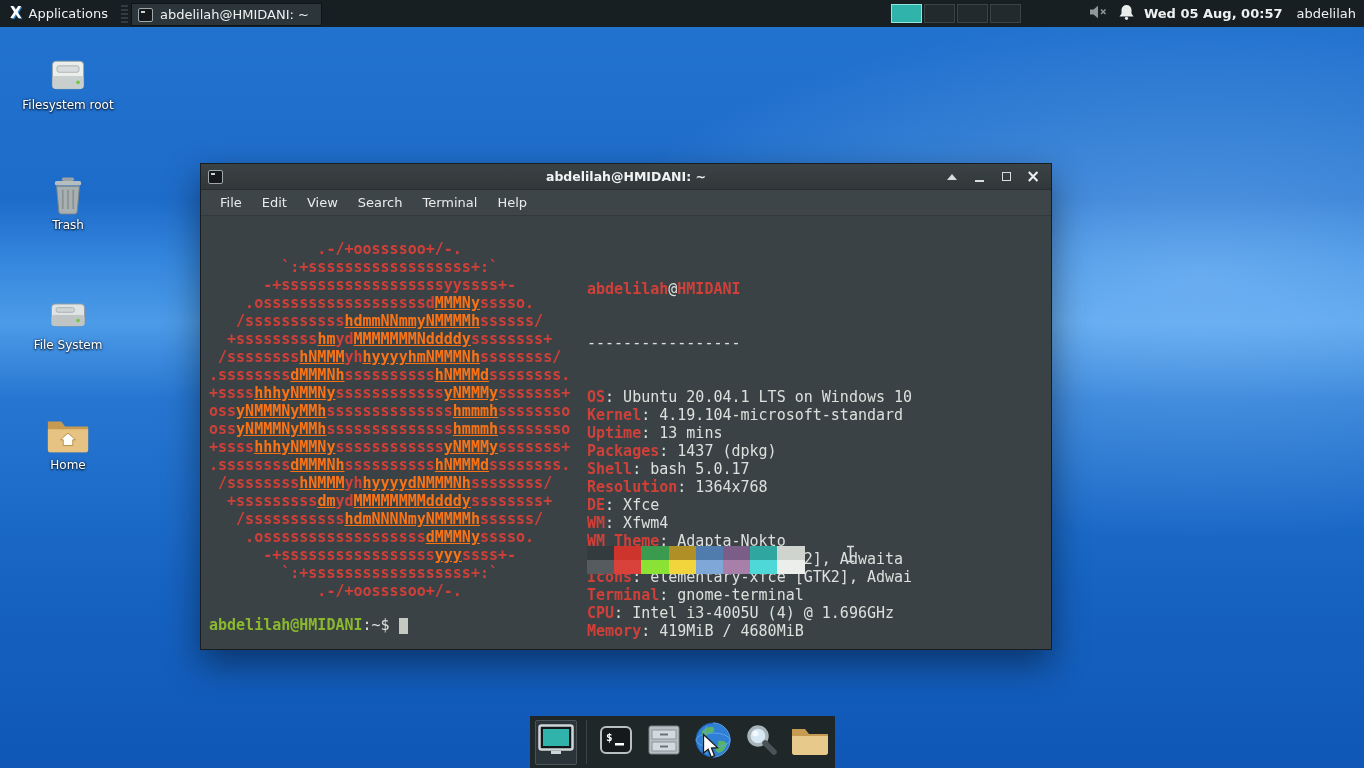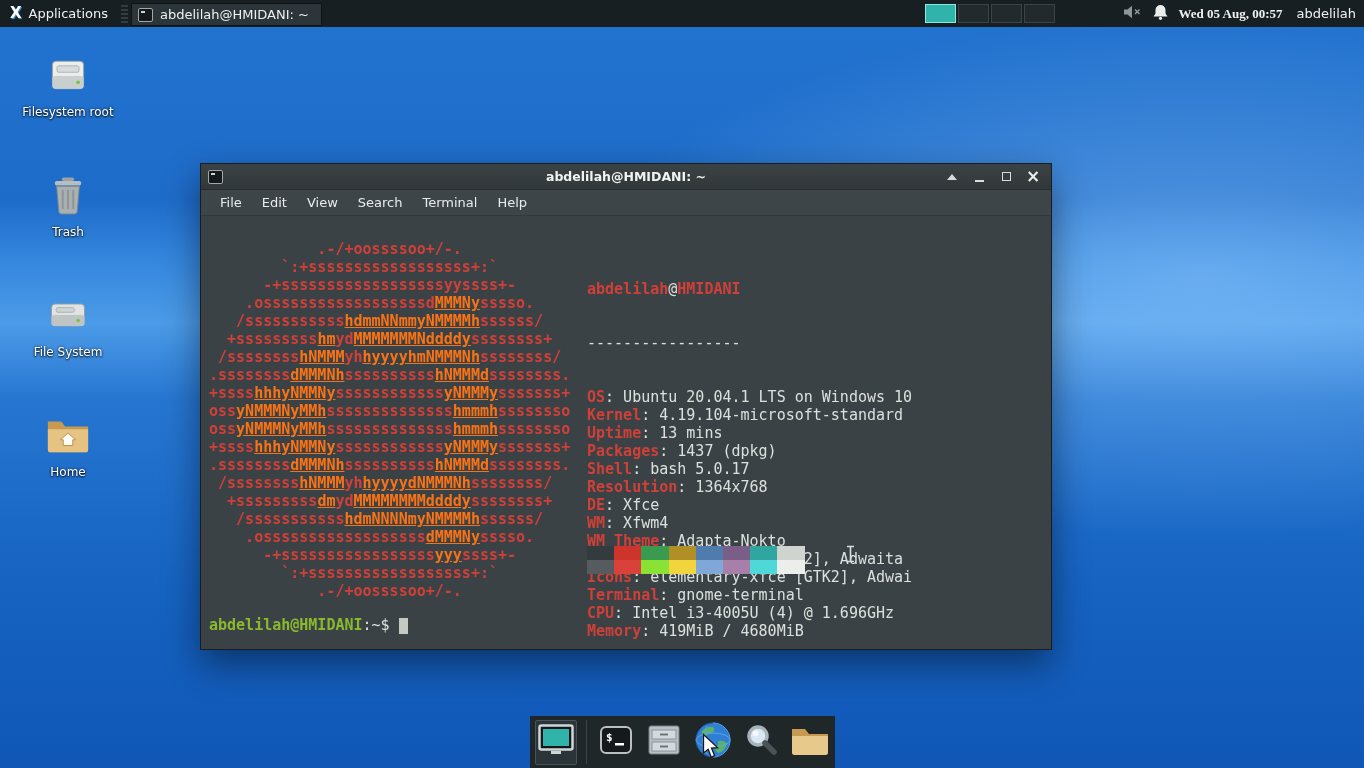--- a/index.html
+++ b/index.html
@@ -19,26 +19,26 @@
   .xlogo{font-weight:bold;font-size:15px;color:#fff;text-shadow:1px 1px 1px #3f97dd;line-height:1;}
   .panel-handle{width:7px;height:18px;margin:0 3px;background:repeating-linear-gradient(180deg,#39434a 0 2px,transparent 2px 4px);opacity:.8;}
   .task-button{display:flex;align-items:center;gap:7px;height:23px;margin-top:2px;padding:0 12px 0 6px;
     background:#2c3539;border:1px solid #0e1416;border-radius:1px;min-width:188px;}
   .mini-term{width:15px;height:14px;background:#15191c;border:1px solid #9fa8aa;border-radius:2px;position:relative;}
   .mini-term:before{content:"";position:absolute;left:2px;top:2px;width:4px;height:2px;background:#cdd3d3;}
   .pager{display:flex;gap:2px;margin-left:auto;align-items:center;margin-right:10px;}
   .ws{width:31px;height:19px;background:#222a2d;border:1px solid #3a4447;}
   .ws.active{background:var(--accent);border-color:#8fe8e0;}
   .tray{display:flex;align-items:center;gap:12px;margin-left:58px;margin-right:10px;}
-  .clock{font-weight:bold;font-size:13px;white-space:nowrap;margin-right:14px;font-family:Liberation Serif, serif;}
+  .clock{font-weight:bold;font-size:13px;white-space:nowrap;margin-right:14px;}
   .panel-user{font-size:13px;margin-right:8px;white-space:nowrap;}
 
   
   .desktop-icons{position:absolute;left:16px;top:52px;width:104px;display:flex;flex-direction:column;gap:30px;z-index:5;}
-  .dicon{height:90px;display:flex;flex-direction:column;align-items:center;gap:7px;}
+  .dicon{height:90px;display:flex;flex-direction:column;align-items:center;gap:0;}
   .dicon .img{width:46px;height:46px;display:flex;align-items:center;justify-content:center;}
   .dicon .lbl{color:#fff;font-size:12px;line-height:14px;text-align:center;
     text-shadow:0 1px 2px rgba(0,0,0,.95),0 0 3px rgba(0,0,0,.6);}
 
   
   .window{position:absolute;left:200px;top:163px;width:852px;height:487px;z-index:20;
     border:1px solid #171d20;box-shadow:0 14px 34px rgba(0,0,0,.45);background:var(--term-bg);}
   .titlebar{height:26px;background:linear-gradient(#3b4245,#323839);display:flex;align-items:center;position:relative;
     border-bottom:1px solid #272d30;}
   .t-icon{width:15px;height:14px;margin-left:7px;background:#15191c;border:1px solid #9fa8aa;border-radius:2px;position:relative;}

